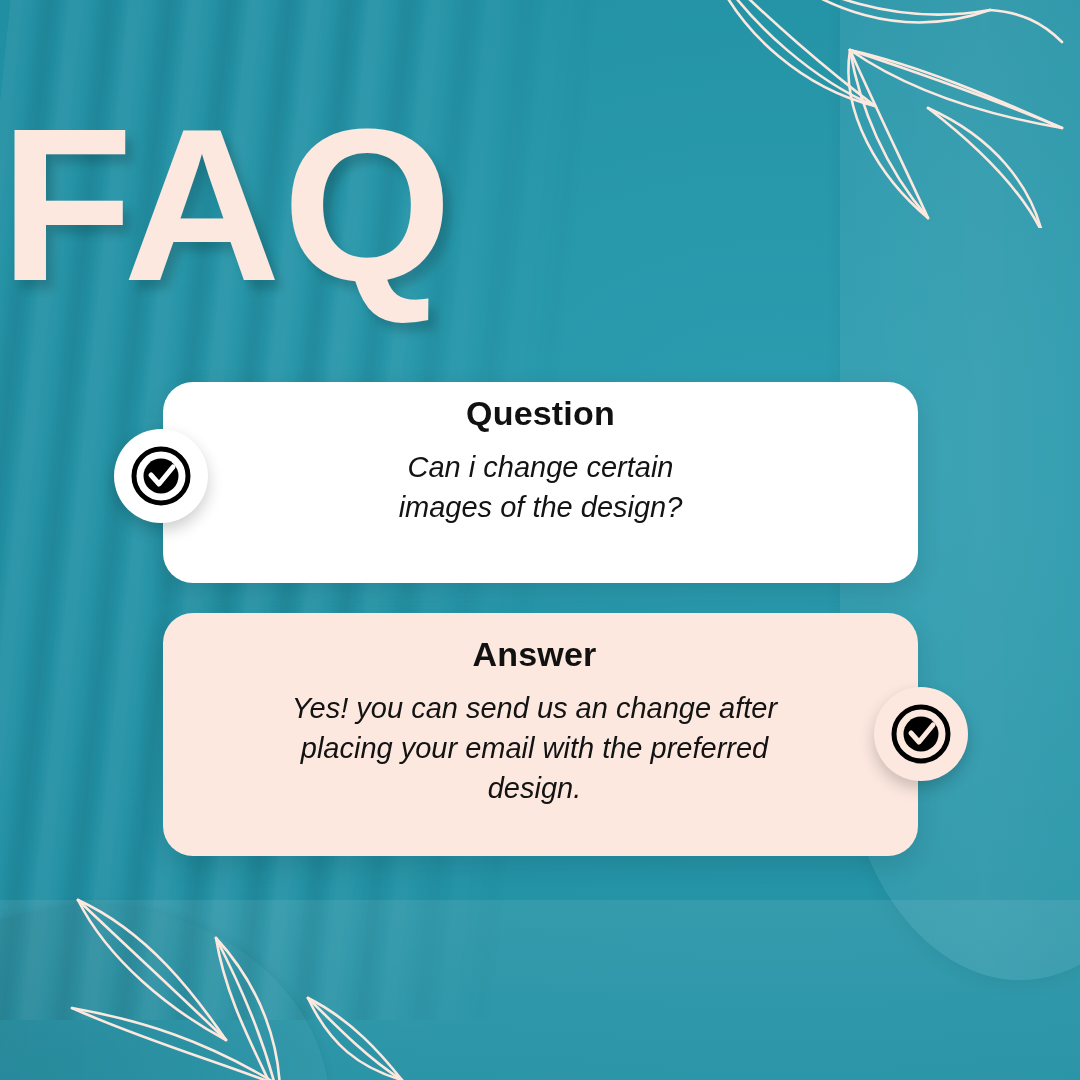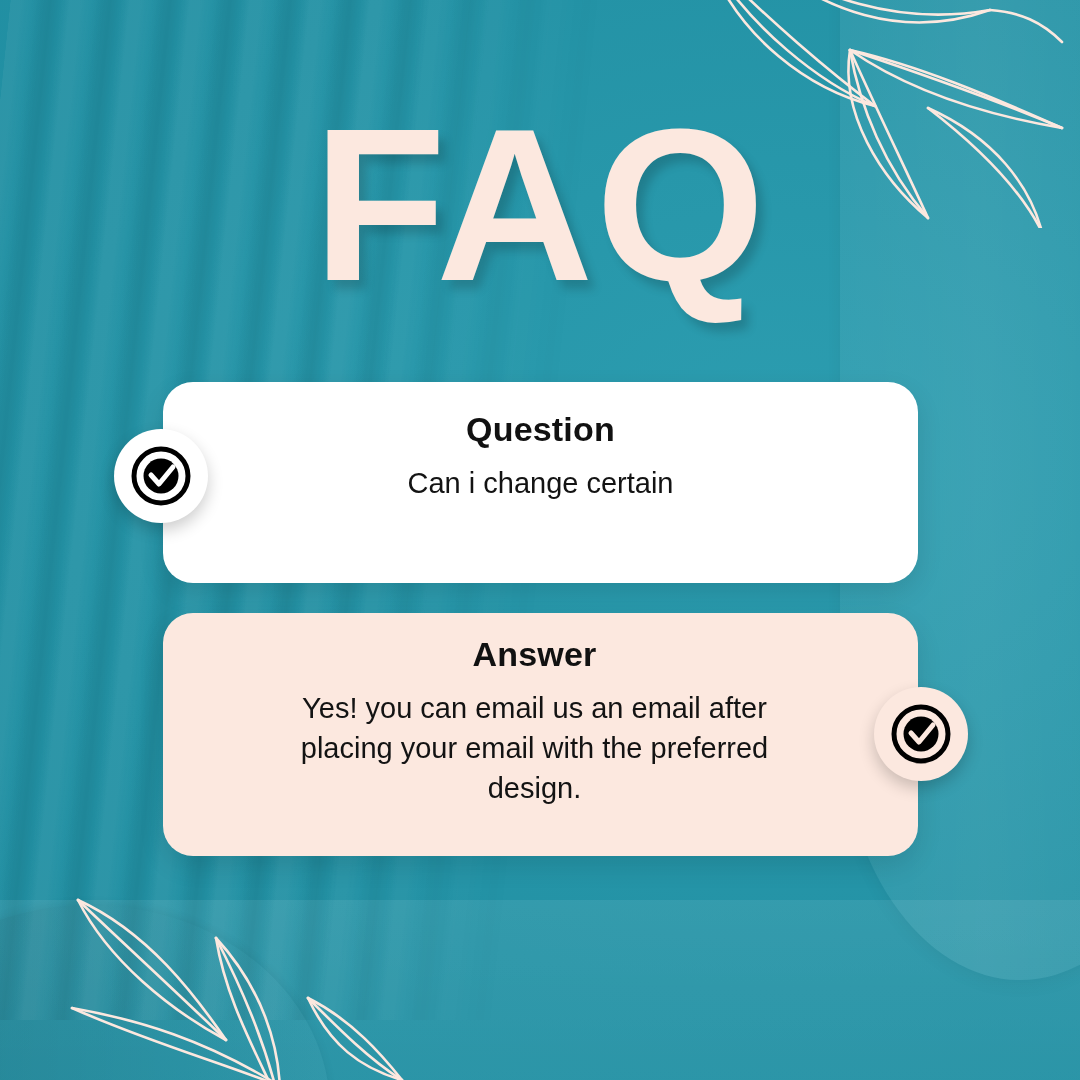--- a/index.html
+++ b/index.html
@@ -90,21 +90,21 @@
   }
   .leaf-tr { right: -10px; top: -12px; width: 400px; height: 240px; }
   .leaf-bl { left: 30px; bottom: -20px; width: 380px; height: 210px; }
 
   
   .faq-title {
     position: absolute;
     top: 96px;
     left: 0;
     width: 100%;
-    text-align: center;
+    text-align: left;
     font-size: 218px;
     line-height: 218px;
     font-weight: 800;
     letter-spacing: 2px;
     color: #fce8df;
     text-shadow: 7px 9px 10px rgba(0,0,0,0.17);
   }
 
   
   .card {
@@ -113,21 +113,21 @@
     width: 755px;
     box-sizing: border-box;
     border-radius: 30px;
     text-align: center;
     box-shadow: 0 10px 26px rgba(0,0,0,0.11);
   }
   .card-question {
     top: 382px;
     height: 201px;
     background: #ffffff;
-    padding: 28px 40px 0 40px;
+    padding: 12px 40px 0 40px;
   }
   .card-answer {
     top: 613px;
     height: 243px;
     background: #fce8df;
     padding: 22px 44px 0 32px;
   }
 
   .card-heading {
     font-size: 34px;
@@ -136,21 +136,21 @@
     color: #111111;
     margin: 0 0 14px 0;
   }
   .card-body {
     font-size: 29px;
     line-height: 40px;
     font-weight: 300;
     color: #131313;
     margin: 0;
   }
-  .card-body .line { display: block; }
+  .card-body .line { display: block; font-style: italic; }
 
   
   .badge {
     position: absolute;
     width: 94px;
     height: 94px;
     border-radius: 50%;
     display: flex;
     align-items: center;
     justify-content: center;
@@ -213,35 +213,36 @@
       <path d="M278 108 C 322 130, 352 165, 372 190"></path>
     </g>
   </svg>
 
   <div class="faq-title">FAQ</div>
 
   <div class="card card-question">
     <div class="card-heading">Question</div>
     <div class="card-body">
       <span class="line">Can i change certain</span>
+      <span class="line">images of the design?</span>
     </div>
   </div>
 
   <div class="badge badge-question">
     <svg width="62" height="62" viewBox="0 0 62 62">
       <circle cx="31" cy="31" r="27" fill="none" stroke="#000000" stroke-width="5"></circle>
       <circle cx="31" cy="31" r="17.5" fill="#000000"></circle>
       <path d="M21 30 L29 39 L43 22" fill="none" stroke="#ffffff" stroke-width="5" stroke-linecap="round" stroke-linejoin="round"></path>
     </svg>
   </div>
 
   <div class="card card-answer">
     <div class="card-heading">Answer</div>
     <div class="card-body">
-      <span class="line">Yes! you can email us an email after</span>
+      <span class="line">Yes! you can send us an change after</span>
       <span class="line">placing your email with the preferred</span>
       <span class="line">design.</span>
     </div>
   </div>
 
   <div class="badge badge-answer">
     <svg width="62" height="62" viewBox="0 0 62 62">
       <circle cx="31" cy="31" r="27" fill="none" stroke="#000000" stroke-width="5"></circle>
       <circle cx="31" cy="31" r="17.5" fill="#000000"></circle>
       <path d="M21 30 L29 39 L43 22" fill="none" stroke="#fce8df" stroke-width="5" stroke-linecap="round" stroke-linejoin="round"></path>

